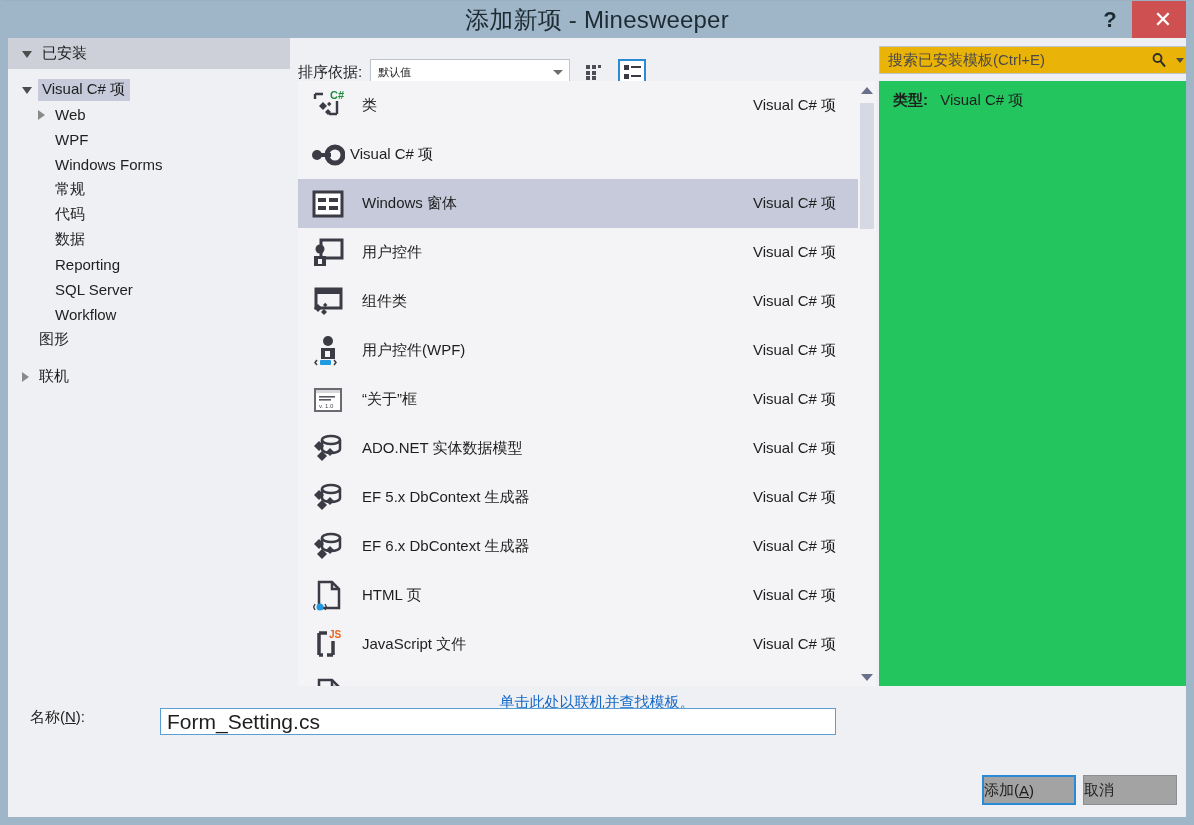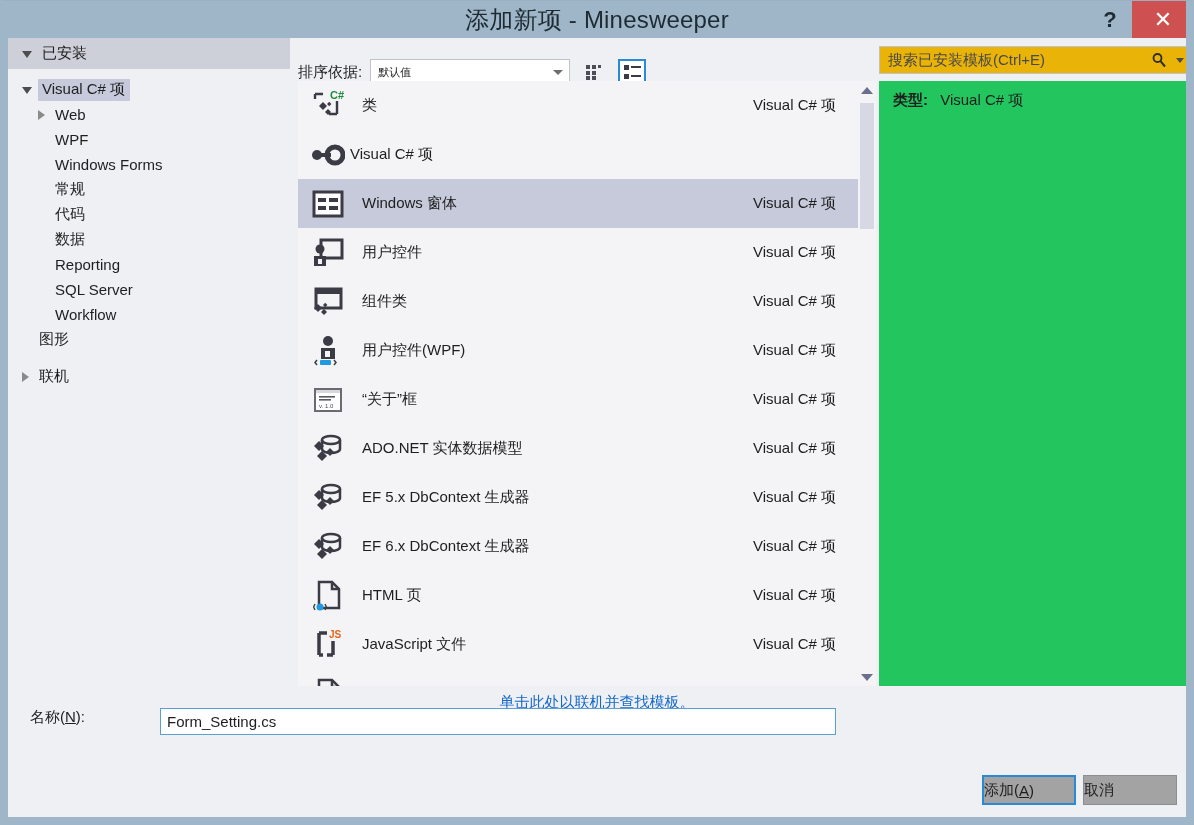--- a/index.html
+++ b/index.html
@@ -337,21 +337,21 @@
   .name-label { width: 152px; padding-left: 22px; font-size: 15px; box-sizing: border-box; }
   .name-input {
     width: 676px;
     height: 27px;
     background: #ffffff;
     border: 1px solid #5a9fd4;
     box-sizing: border-box;
     display: flex;
     align-items: center;
     padding-left: 6px;
-    font-size: 15px;
+    font-size: 21px;
     color: #1e1e1e;
     cursor: text;
   }
 
   
   .footer {
     position: absolute;
     left: 0; bottom: 10px;
     width: 1178px;
     height: 34px;

